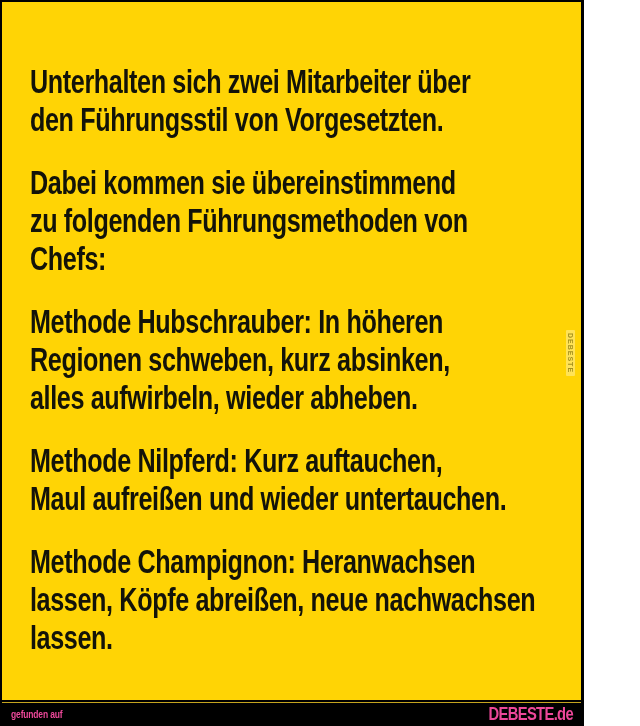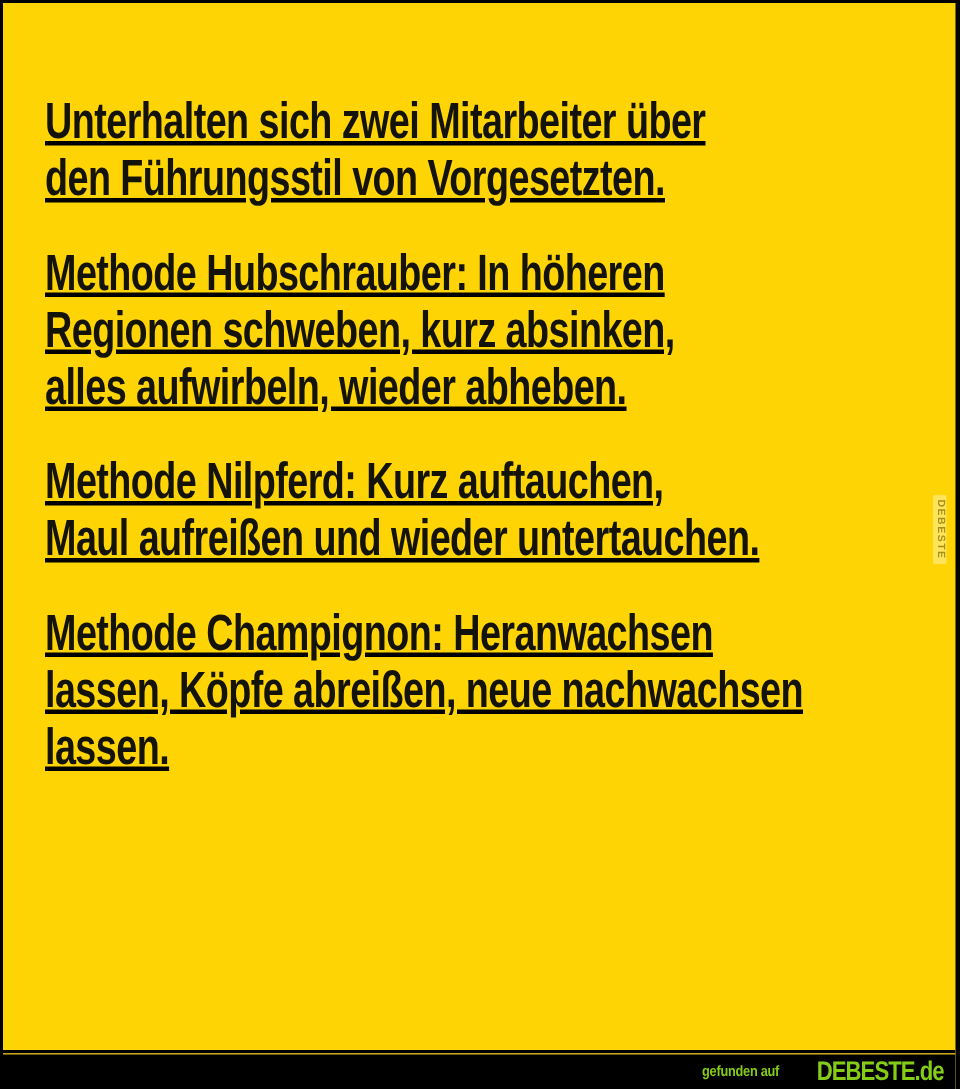--- a/index.html
+++ b/index.html
@@ -1,30 +1,29 @@
 <!DOCTYPE html>
 <html><head>
 <meta charset="utf-8">
 <style>
   * { margin: 0; padding: 0; box-sizing: border-box; }
   html, body { background: #ffffff; }
   body { font-family: "Liberation Sans", sans-serif; }
 
   .page {
     position: relative;
-    width: 640px;
+    width: 584px;
     height: 726px;
     background: #ffd405;
     border-top: 2px solid #000;
     border-left: 2px solid #000;
     border-right: 3px solid #000;
     overflow: hidden;
     display: flex;
     flex-direction: column;
-    text-decoration: underline;
   }
 
   .content {
     flex: 1 1 auto;
     padding: 60px 0 0 28px;
     overflow: hidden;
   }
 
   .para { margin-bottom: 25px; }
 
@@ -53,24 +52,24 @@
     border-radius: 1px;
   }
 
   .footer-sep-dark { height: 2px; background: #000; flex: 0 0 auto; }
   .footer-sep-olive { height: 1px; background: #c5a41e; flex: 0 0 auto; }
 
   .footer {
     flex: 0 0 auto;
     height: 23px;
     background: #000;
-    color: #84cc16;
+    color: #ec4899;
     display: flex;
     align-items: center;
-    justify-content: flex-end;
+    justify-content: space-between;
     padding-right: 8px;
     gap: 7px;
   }
 
   .footer .prefix {
     font-size: 10px;
     font-weight: 700;
     letter-spacing: -0.2px;
     transform: scaleX(0.85);
     transform-origin: 100% 50%;
@@ -92,20 +91,25 @@
 
 <div class="page">
 
   <div class="content" id="text-block">
 
   <div class="para">
         <div class="line">Unterhalten sich zwei Mitarbeiter über</div>
         <div class="line">den Führungsstil von Vorgesetzten.</div>
       </div>
       <div class="para">
+        <div class="line">Dabei kommen sie übereinstimmend</div>
+        <div class="line">zu folgenden Führungsmethoden von</div>
+        <div class="line">Chefs:</div>
+      </div>
+      <div class="para">
         <div class="line">Methode Hubschrauber: In höheren</div>
         <div class="line">Regionen schweben, kurz absinken,</div>
         <div class="line">alles aufwirbeln, wieder abheben.</div>
       </div>
       <div class="para">
         <div class="line">Methode Nilpferd: Kurz auftauchen,</div>
         <div class="line">Maul aufreißen und wieder untertauchen.</div>
       </div>
       <div class="para">
         <div class="line">Methode Champignon: Heranwachsen</div>

